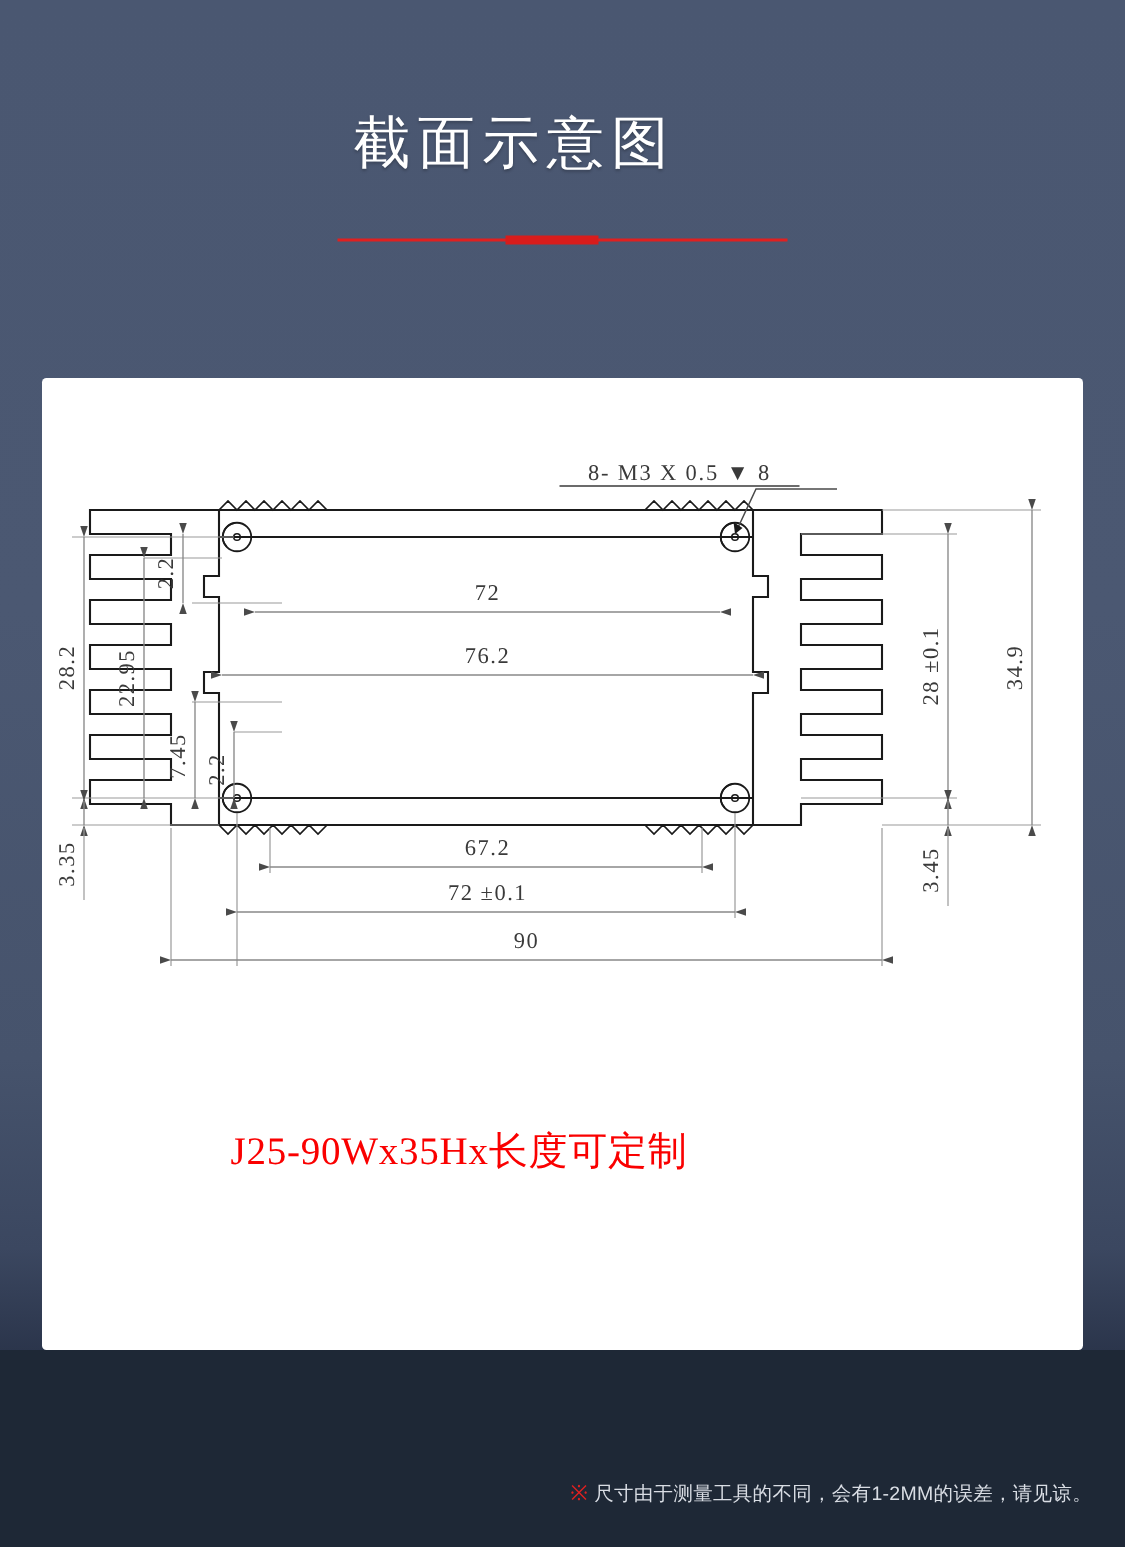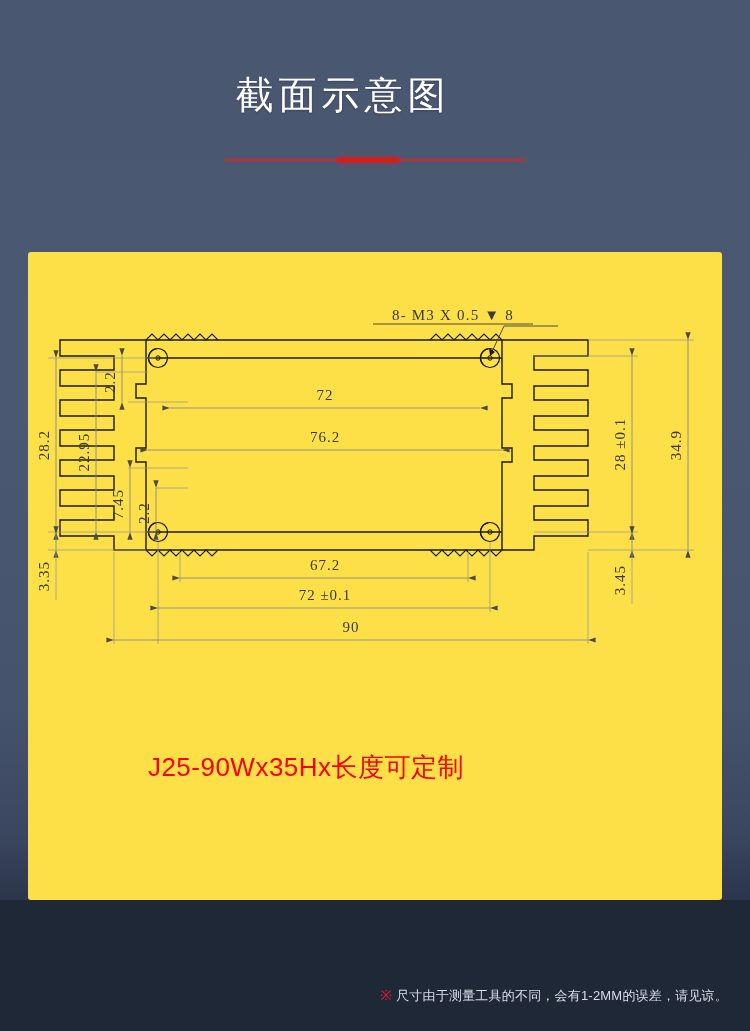--- a/index.html
+++ b/index.html
@@ -59,21 +59,21 @@
     left: 112px; top: 1px;
     width: 62px; height: 6px;
     background: #d81c1c;
   }
 
   
   #drawing-card {
     position: absolute;
     left: 28px; top: 252px;
     width: 694px; height: 648px;
-    background: #fde047;
+    background: #ffffff;
     border-radius: 3px;
   }
 
   
   #drawing-svg {
     position: absolute;
     left: 0; top: 0;
     width: 694px;
     height: 560px;
     display: block;
@@ -81,21 +81,21 @@
 
   
   #product-code {
     position: absolute;
     left: 0; top: 498px;
     width: 556px;
     text-align: center;
     color: #fa0000;
     font-size: 26px;
     letter-spacing: 0.5px;
-    font-family: Liberation Sans, sans-serif;
+    font-family: Liberation Serif, serif;
   }
 
   
   #footer-note {
     position: absolute;
     right: 22px;
     top: 966px;
     color: #d9dde4;
     font-size: 13px;
     font-family: "Liberation Sans", sans-serif;

